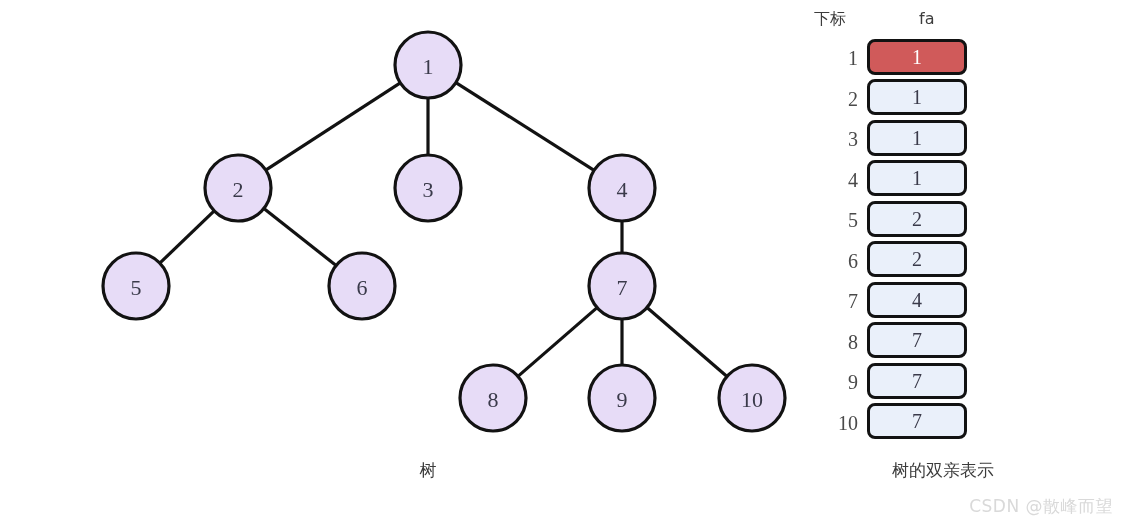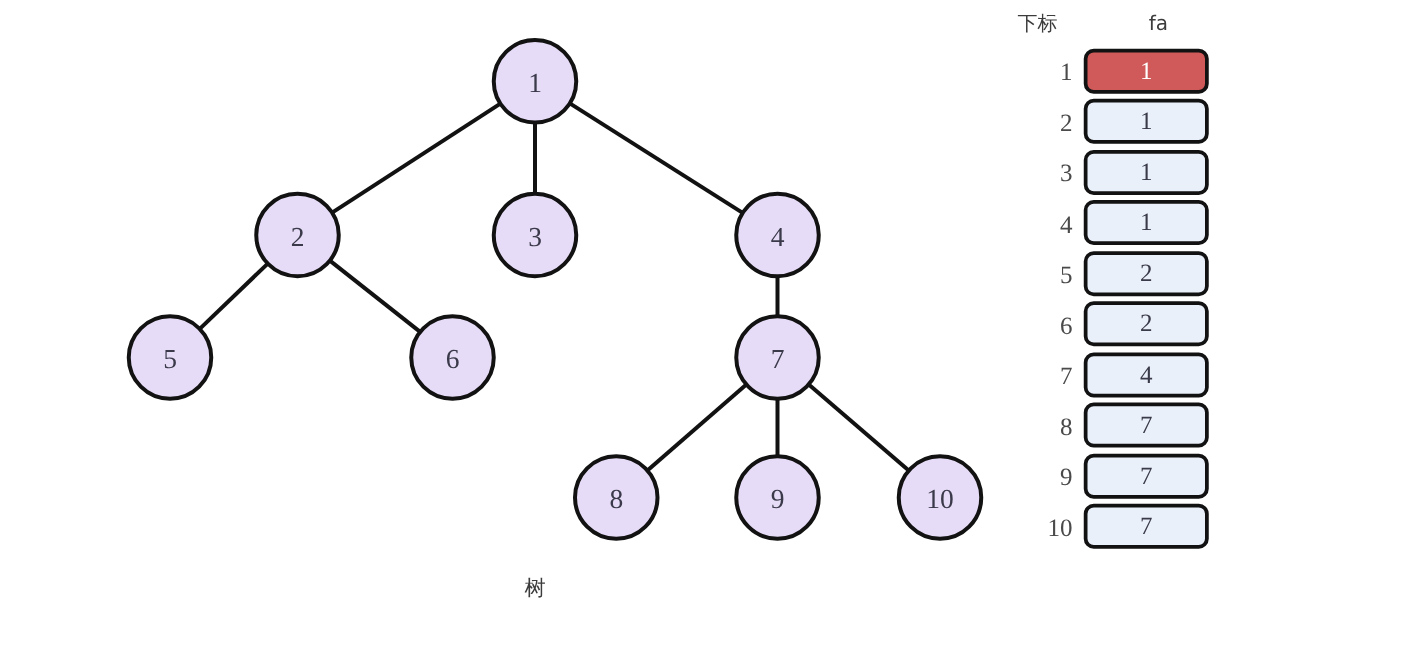--- a/index.html
+++ b/index.html
@@ -256,16 +256,18 @@
         </div>
         <div class="parent-row">
           <div class="row-index">9</div>
           <div class="row-cell">7</div>
         </div>
         <div class="parent-row">
           <div class="row-index">10</div>
           <div class="row-cell">7</div>
         </div>
       </div>
+    <div class="figure-caption" id="table-caption">树的双亲表示</div>
   </div>
 
+  <div id="watermark">CSDN @散峰而望</div>
 
 </div>
 
 </body></html>

